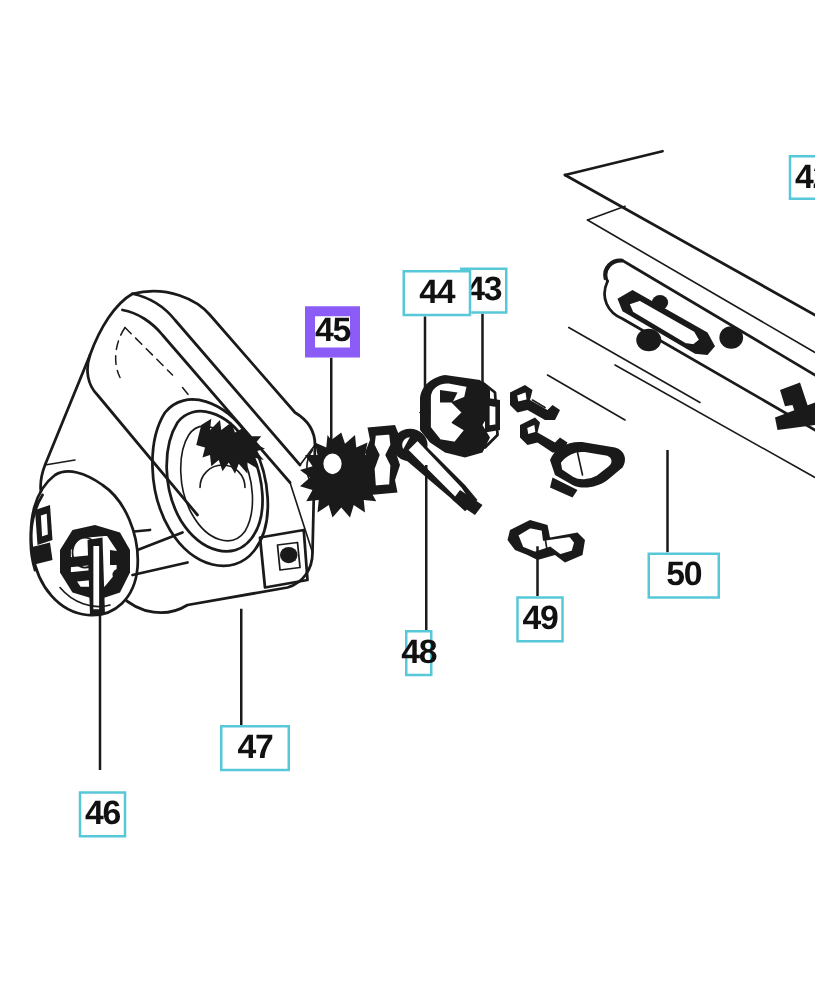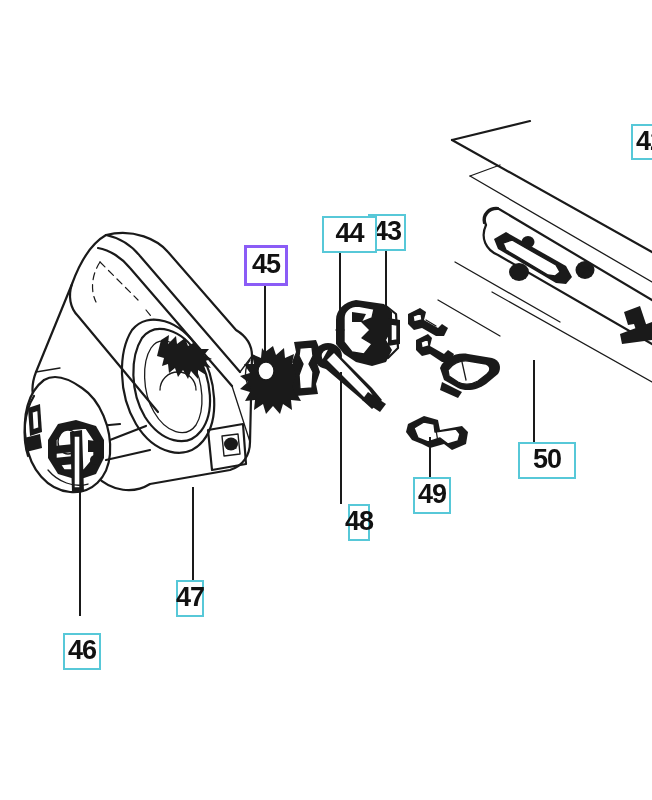--- a/index.html
+++ b/index.html
@@ -23,21 +23,21 @@
     background:#ffffff;
     box-sizing:border-box;
     display:flex;align-items:center;justify-content:center;
     color:#111111;
     font-weight:bold;
     letter-spacing:-1px;
     line-height:1;
     z-index:5;
   }
   .callout.cyan{ border:2px solid #57c8d8; }
-  .callout.yellow{ border:3px solid #8b5cf6; }
+  .callout.yellow{ border:8px solid #8b5cf6; }
   .callout span{ display:block; transform:translateY(-1px); }
 
   .leader{
     position:absolute;
     background:#1a1a1a;
     width:2px;
     z-index:4;
   }
 </style>
 </head>
@@ -268,25 +268,25 @@
   </div>
 
   <div class="callout yellow" style="left:244px;top:245px;width:44px;height:41px;font-size:27px;">
     <span>45</span>
   </div>
 
   <div class="callout cyan" style="left:63px;top:616px;width:38px;height:37px;font-size:27px;margin-top:17px;">
     <span>46</span>
   </div>
 
-  <div class="callout cyan" style="left:176px;top:580px;width:28px;height:37px;font-size:27px;">
+  <div class="callout cyan" style="left:176px;top:580px;width:56px;height:37px;font-size:27px;">
     <span>47</span>
   </div>
 
-  <div class="callout cyan" style="left:324px;top:504px;width:22px;height:37px;font-size:27px;margin-left:24px;">
+  <div class="callout cyan" style="left:324px;top:504px;width:22px;height:37px;font-size:27px;">
     <span>48</span>
   </div>
 
   <div class="callout cyan" style="left:413px;top:477px;width:38px;height:37px;font-size:27px;">
     <span>49</span>
   </div>
 
   <div class="callout cyan" style="left:518px;top:442px;width:58px;height:37px;font-size:27px;">
     <span>50</span>
   </div>

